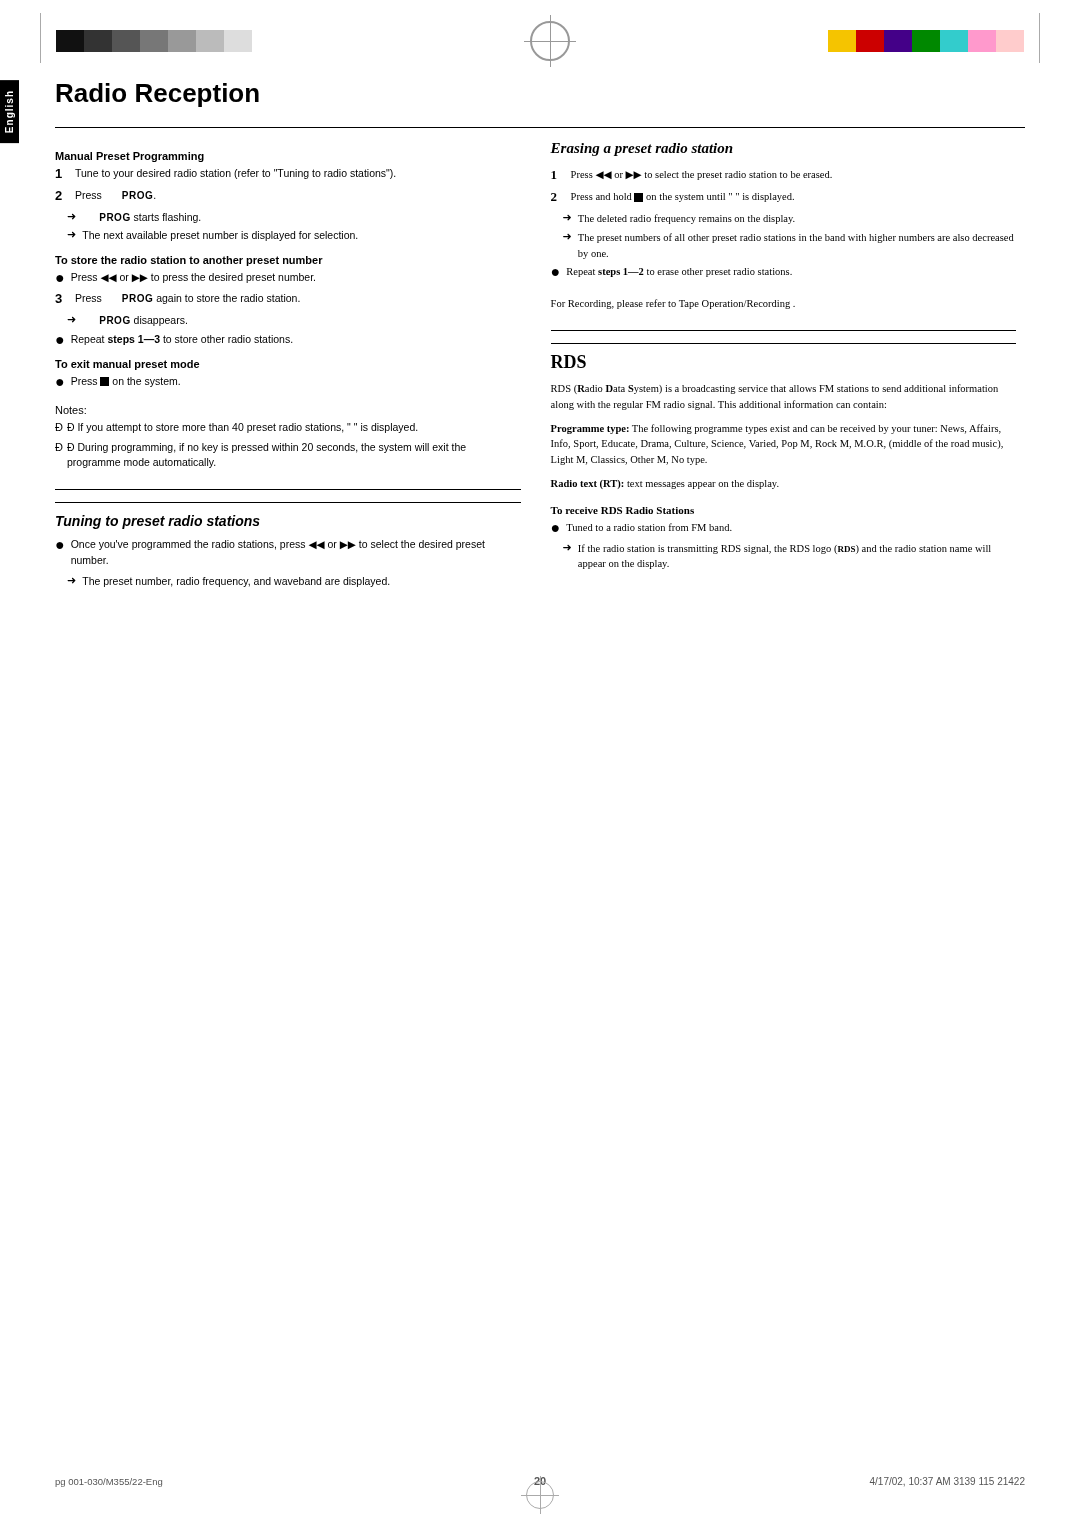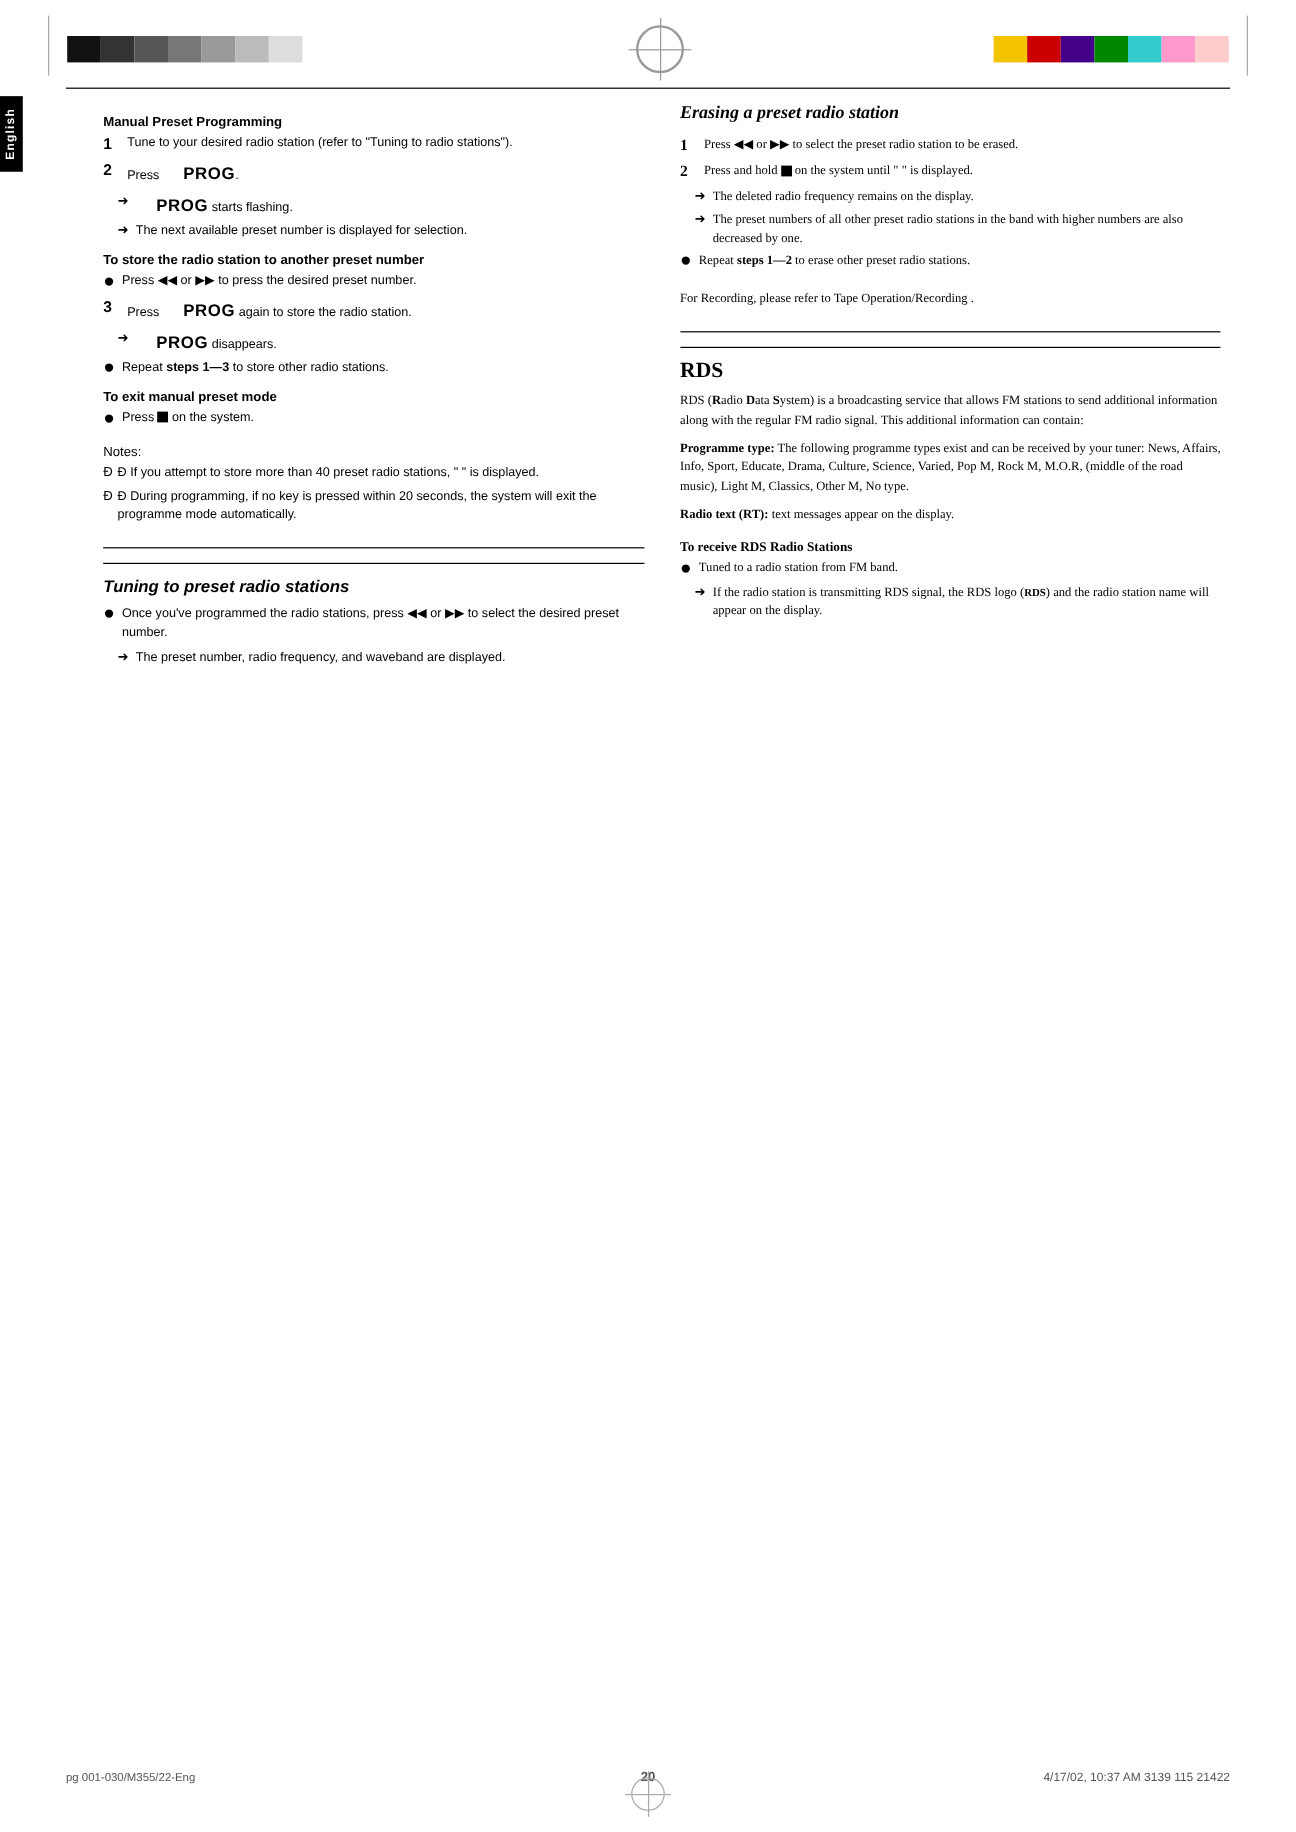--- a/index.html
+++ b/index.html
@@ -119,21 +119,20 @@
 
     .horizontal-rule {
       border: none;
       border-top: 1px solid #000;
       margin-bottom: 12px;
     }
 
     .two-column-layout {
       display: flex;
       gap: 30px;
-      margin-left: 31px;
     }
 
     .left-column {
       flex: 1;
       max-width: 48%;
     }
 
     .right-column {
       flex: 1;
       max-width: 48%;
@@ -185,21 +184,21 @@
       align-items: flex-start;
     }
 
     .bullet-dot {
       font-size: 16px;
       line-height: 1;
       flex-shrink: 0;
     }
 
     .prog-text {
-      font-size: 14px;
+      font-size: 10px;
       font-weight: bold;
       font-variant: small-caps;
       letter-spacing: 0.5px;
       padding-left: 17px;
     }
 
     .notes-section {
       margin-top: 14px;
       font-size: 10.5px;
     }
@@ -390,20 +389,21 @@
       <div class="color-block" style="background:#ffcccc;"></div>
     </div>
 
     <div class="vertical-line-right"></div>
   </div>
 
   <div class="english-tab">English</div>
 
   <div class="main-content">
 
+    <h1 class="page-title">Radio Reception</h1>
     <hr class="horizontal-rule">
 
     <div class="two-column-layout">
 
       <div class="left-column">
 
         <div class="subsection-title">Manual Preset Programming</div>
 
         <div class="numbered-item">
           <span class="num num-bold">1</span>

